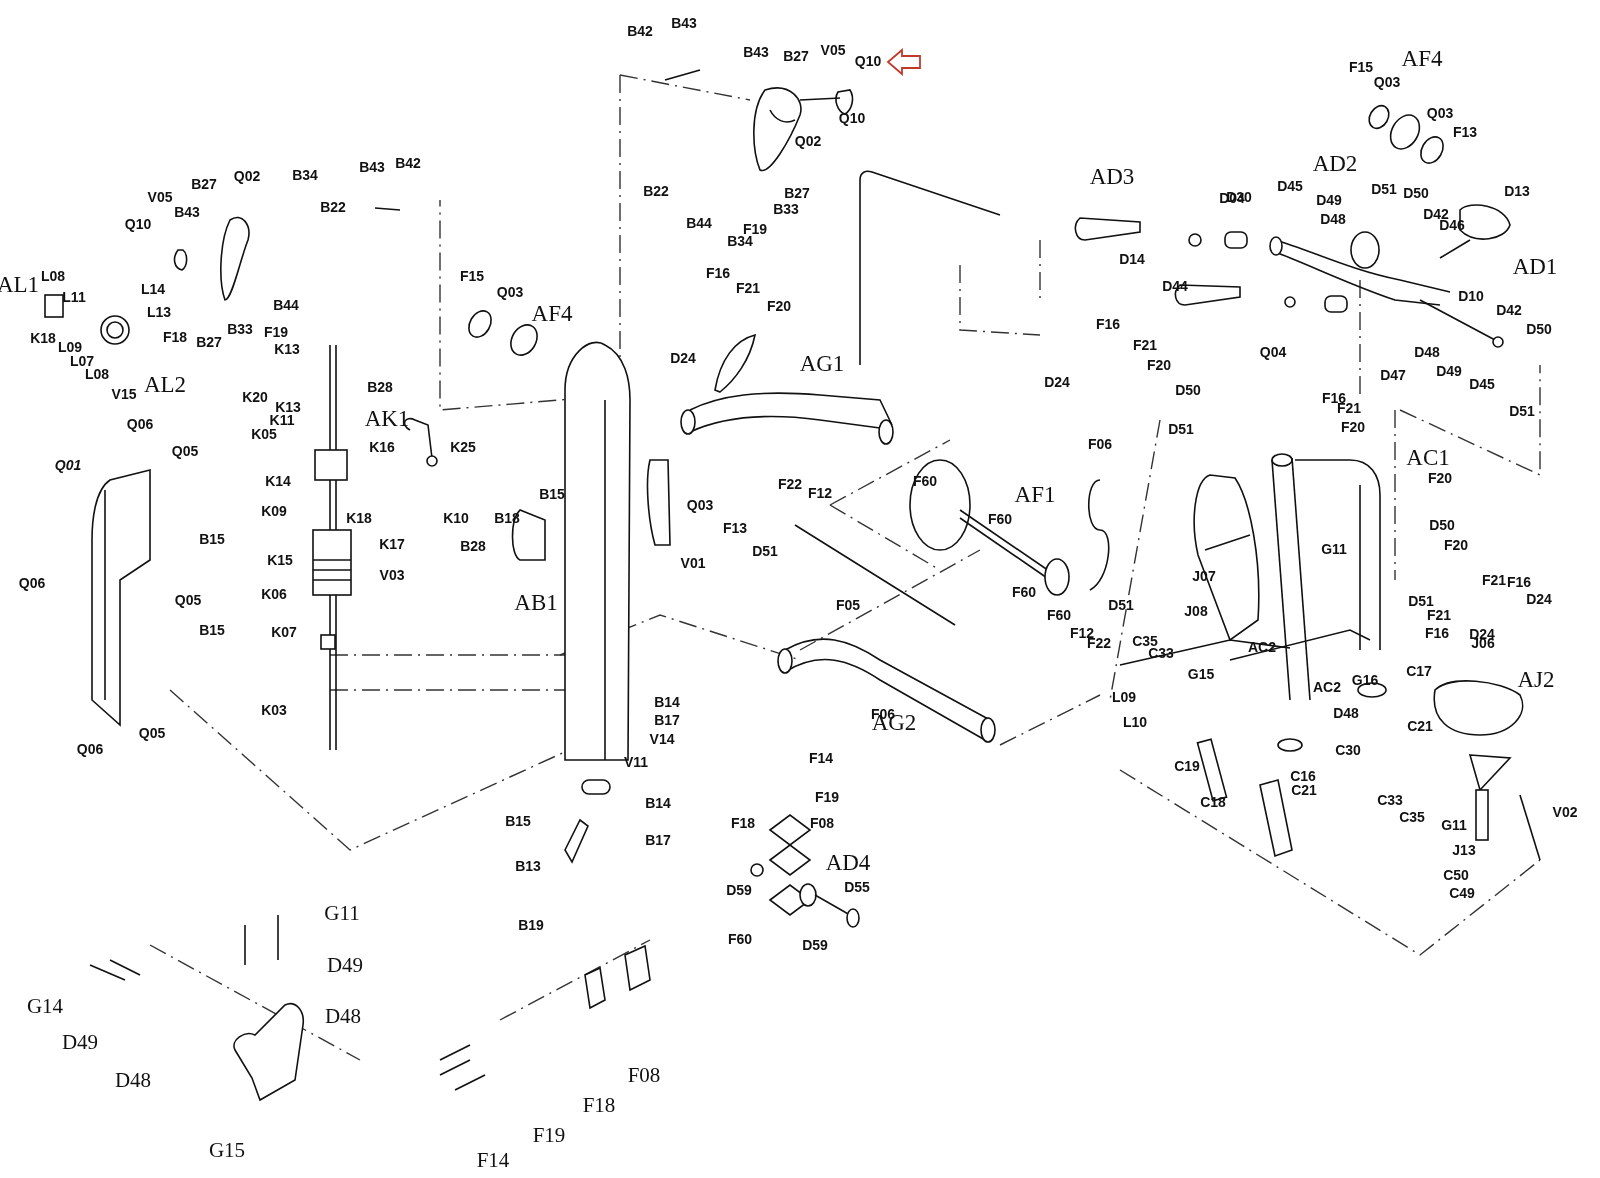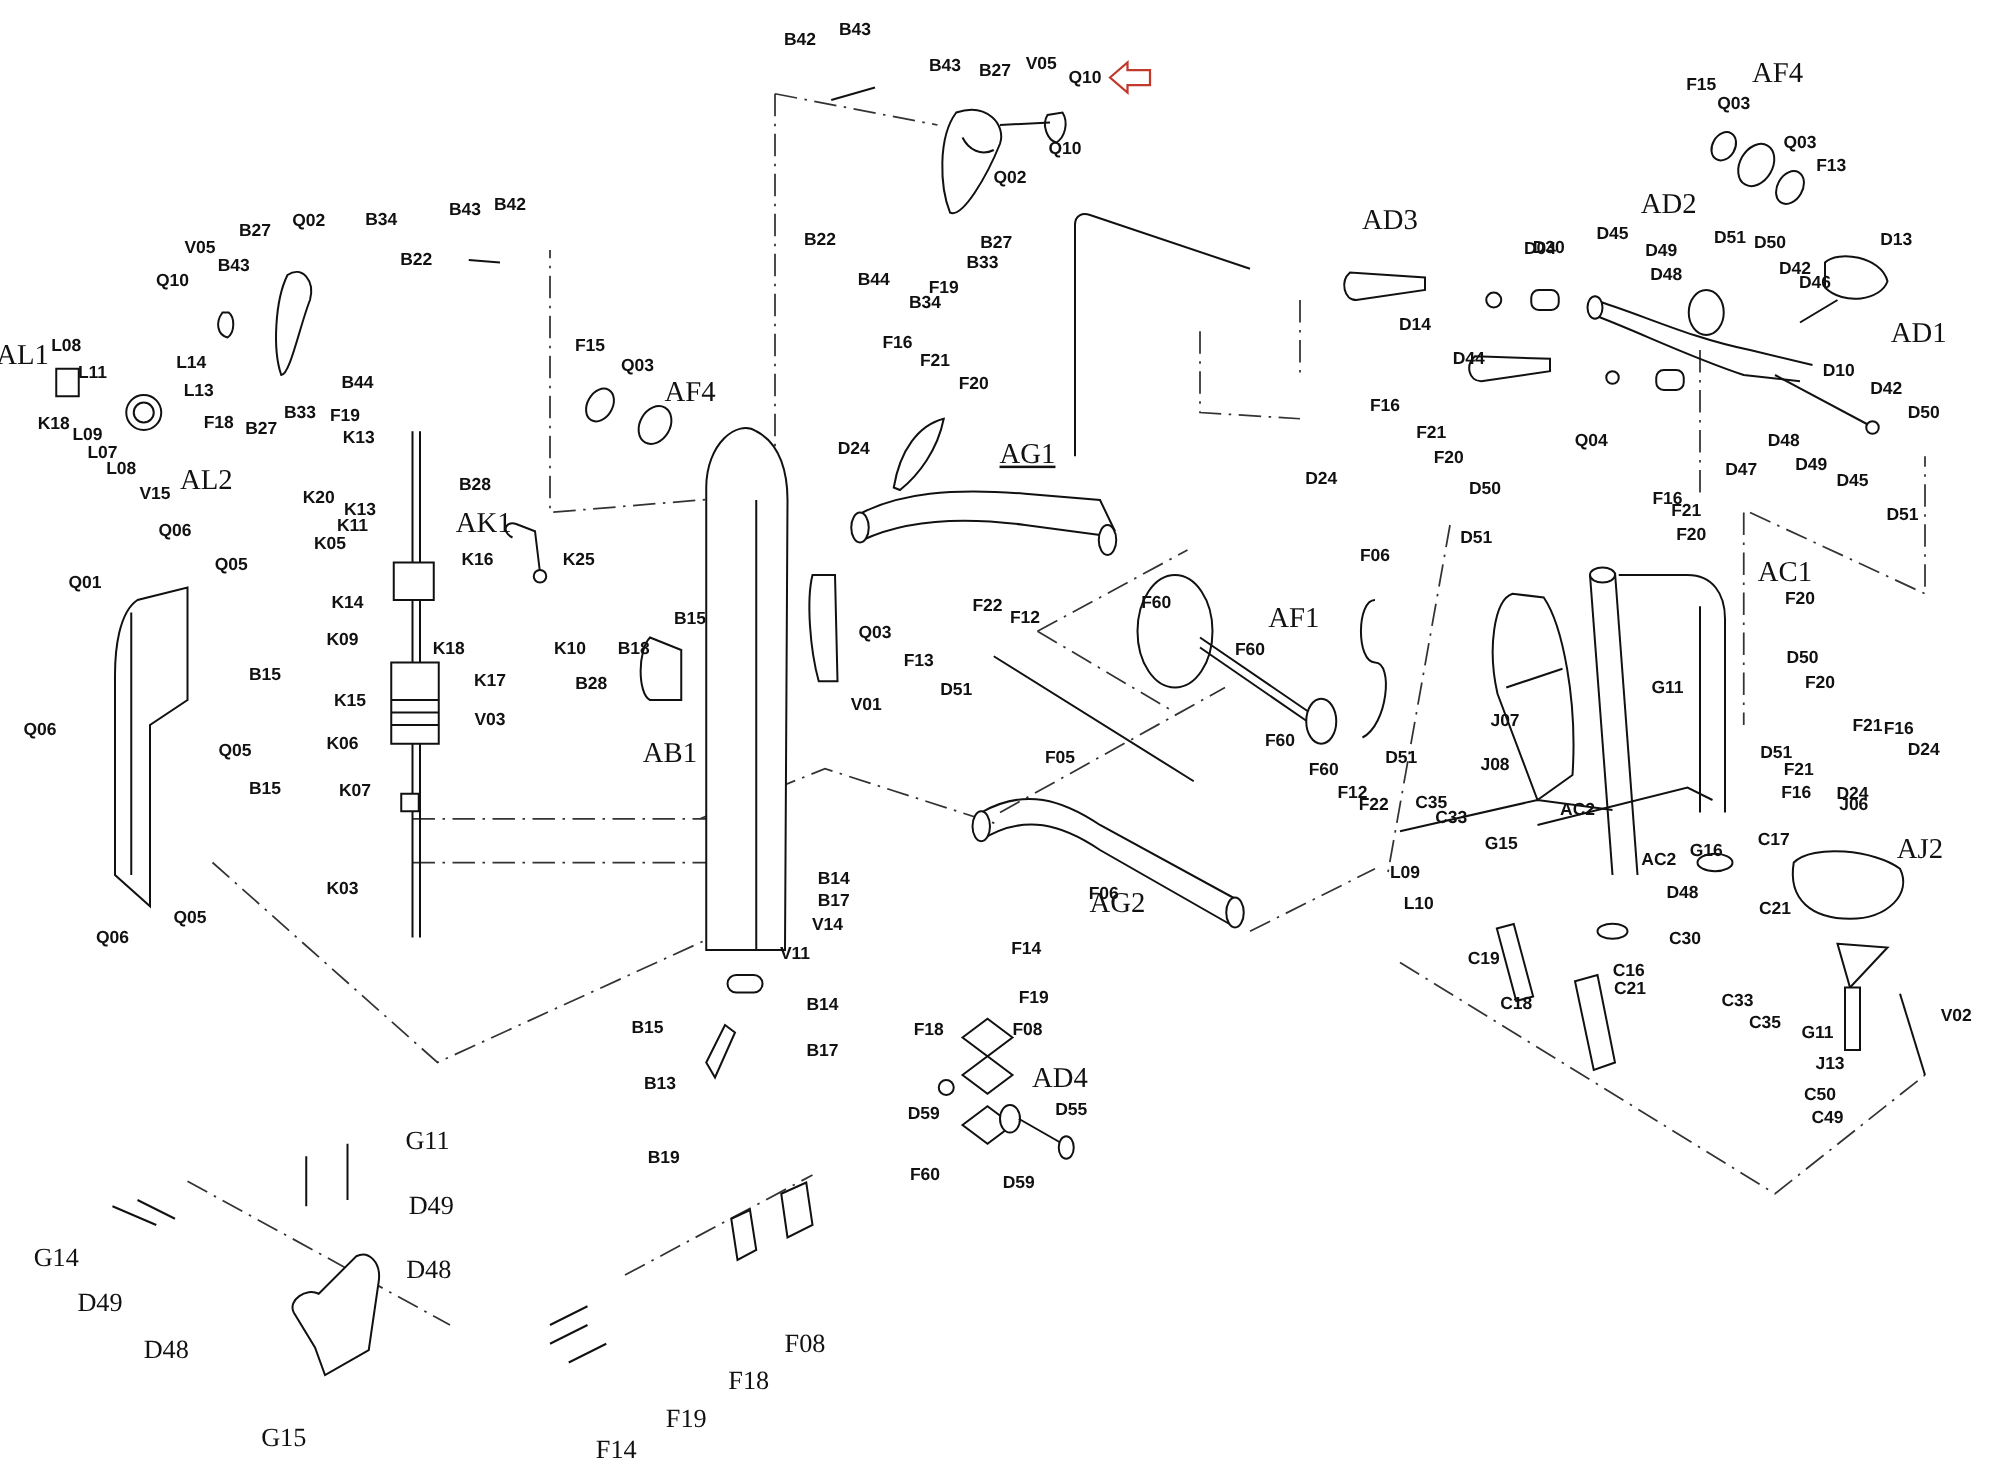--- a/index.html
+++ b/index.html
@@ -246,21 +246,21 @@
       <div class="lbl" style="left: 456px; top: 518px;">K10</div>
       <div class="lbl" style="left: 274px; top: 511px;">K09</div>
       <div class="lbl" style="left: 359px; top: 518px;">K18</div>
       <div class="lbl" style="left: 392px; top: 544px;">K17</div>
       <div class="lbl" style="left: 280px; top: 560px;">K15</div>
       <div class="lbl" style="left: 392px; top: 575px;">V03</div>
       <div class="lbl" style="left: 274px; top: 594px;">K06</div>
       <div class="lbl" style="left: 284px; top: 632px;">K07</div>
       <div class="lbl" style="left: 274px; top: 710px;">K03</div>
       <div class="lbl" style="left: 140px; top: 424px;">Q06</div>
-      <div class="lbl" style="left: 68px; top: 465px;">Q01</div>
+      <div class="lbl" style="left: 68px; top: 465px; font-style: italic;">Q01</div>
       <div class="lbl" style="left: 185px; top: 451px;">Q05</div>
       <div class="lbl" style="left: 212px; top: 539px;">B15</div>
       <div class="lbl" style="left: 32px; top: 583px;">Q06</div>
       <div class="lbl" style="left: 188px; top: 600px;">Q05</div>
       <div class="lbl" style="left: 212px; top: 630px;">B15</div>
       <div class="lbl" style="left: 90px; top: 749px;">Q06</div>
       <div class="lbl" style="left: 152px; top: 733px;">Q05</div>
       <div class="lbl" style="left: 472px; top: 276px;">F15</div>
       <div class="lbl" style="left: 510px; top: 292px;">Q03</div>
       <div class="lbl asm" style="left: 552px; top: 313px;">AF4</div>
@@ -277,21 +277,21 @@
       <div class="lbl" style="left: 636px; top: 762px;">V11</div>
       <div class="lbl" style="left: 518px; top: 821px;">B15</div>
       <div class="lbl" style="left: 658px; top: 803px;">B14</div>
       <div class="lbl" style="left: 658px; top: 840px;">B17</div>
       <div class="lbl" style="left: 528px; top: 866px;">B13</div>
       <div class="lbl" style="left: 531px; top: 925px;">B19</div>
       <div class="lbl" style="left: 683px; top: 358px;">D24</div>
       <div class="lbl" style="left: 718px; top: 273px;">F16</div>
       <div class="lbl" style="left: 748px; top: 288px;">F21</div>
       <div class="lbl" style="left: 779px; top: 306px;">F20</div>
-      <div class="lbl asm" style="left: 822px; top: 363px; text-decoration: underline;">AG1</div>
+      <div class="lbl asm" style="left: 822px; top: 363px;">AG1</div>
       <div class="lbl" style="left: 790px; top: 484px;">F22</div>
       <div class="lbl" style="left: 820px; top: 493px;">F12</div>
       <div class="lbl" style="left: 765px; top: 551px;">D51</div>
       <div class="lbl" style="left: 1100px; top: 444px;">F06</div>
       <div class="lbl" style="left: 925px; top: 481px;">F60</div>
       <div class="lbl asm" style="left: 1035px; top: 494px;">AF1</div>
       <div class="lbl" style="left: 1000px; top: 519px;">F60</div>
       <div class="lbl" style="left: 1024px; top: 592px;">F60</div>
       <div class="lbl" style="left: 1059px; top: 615px;">F60</div>
       <div class="lbl" style="left: 1082px; top: 633px;">F12</div>

